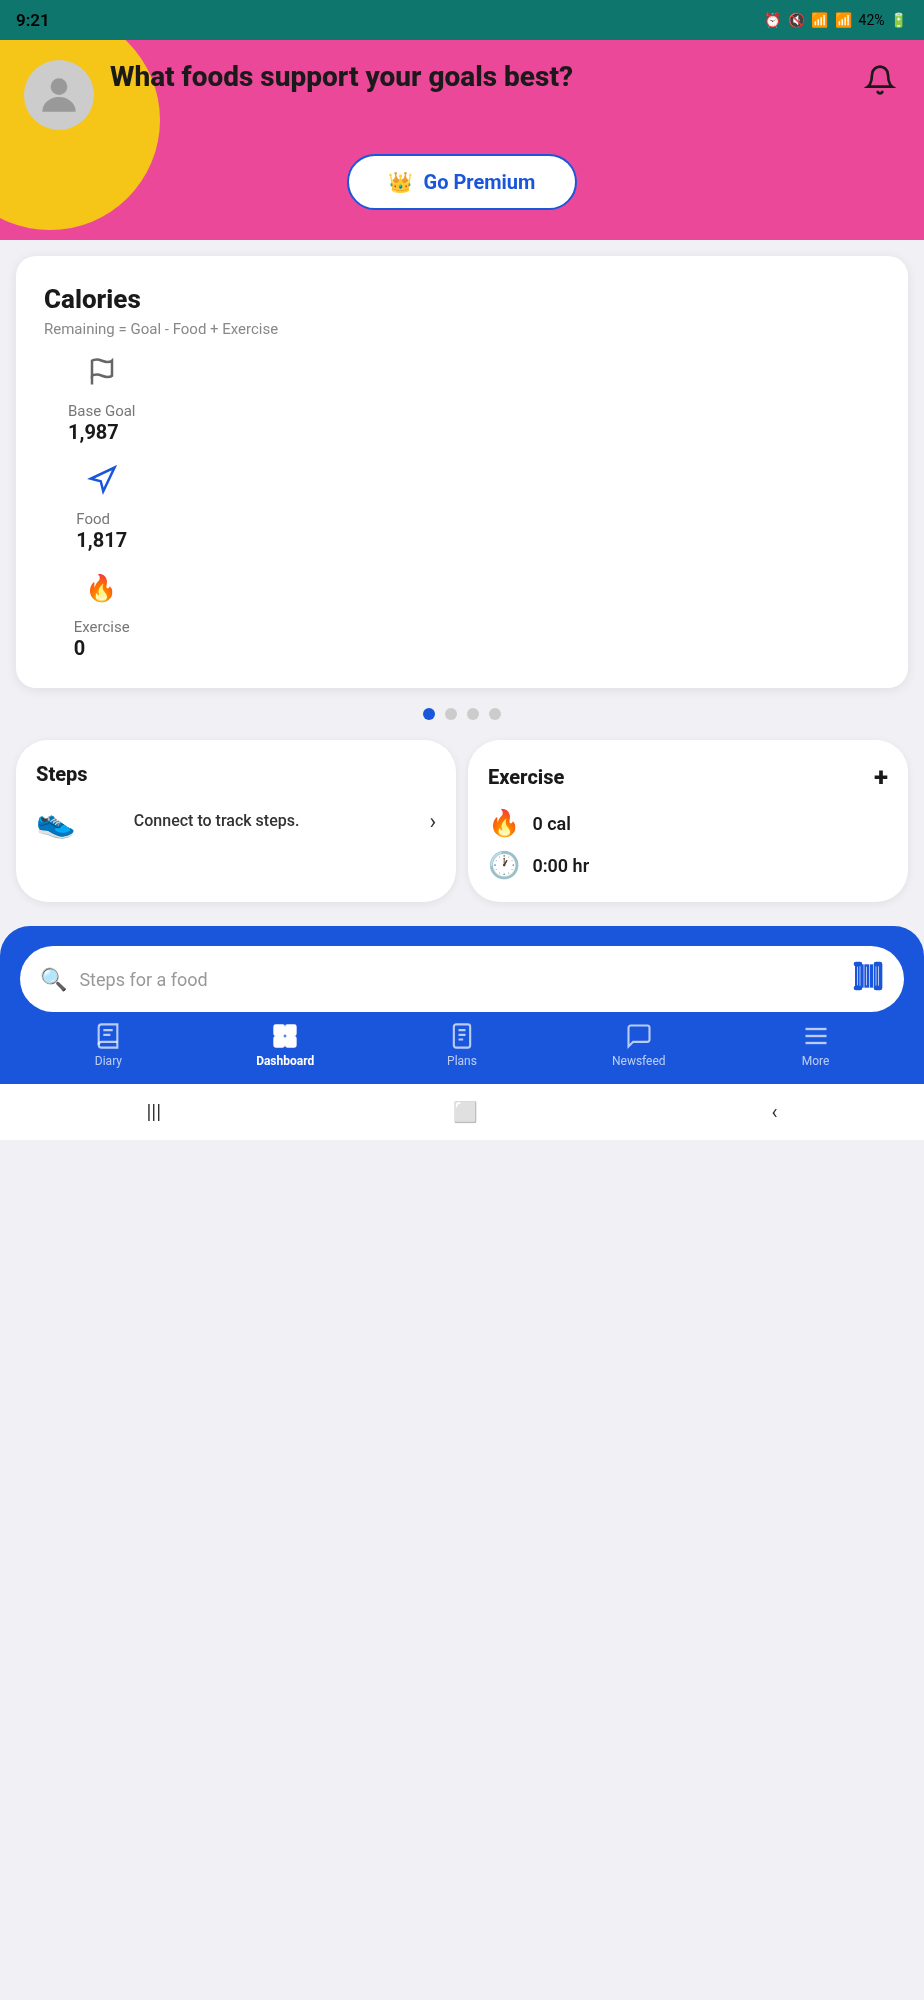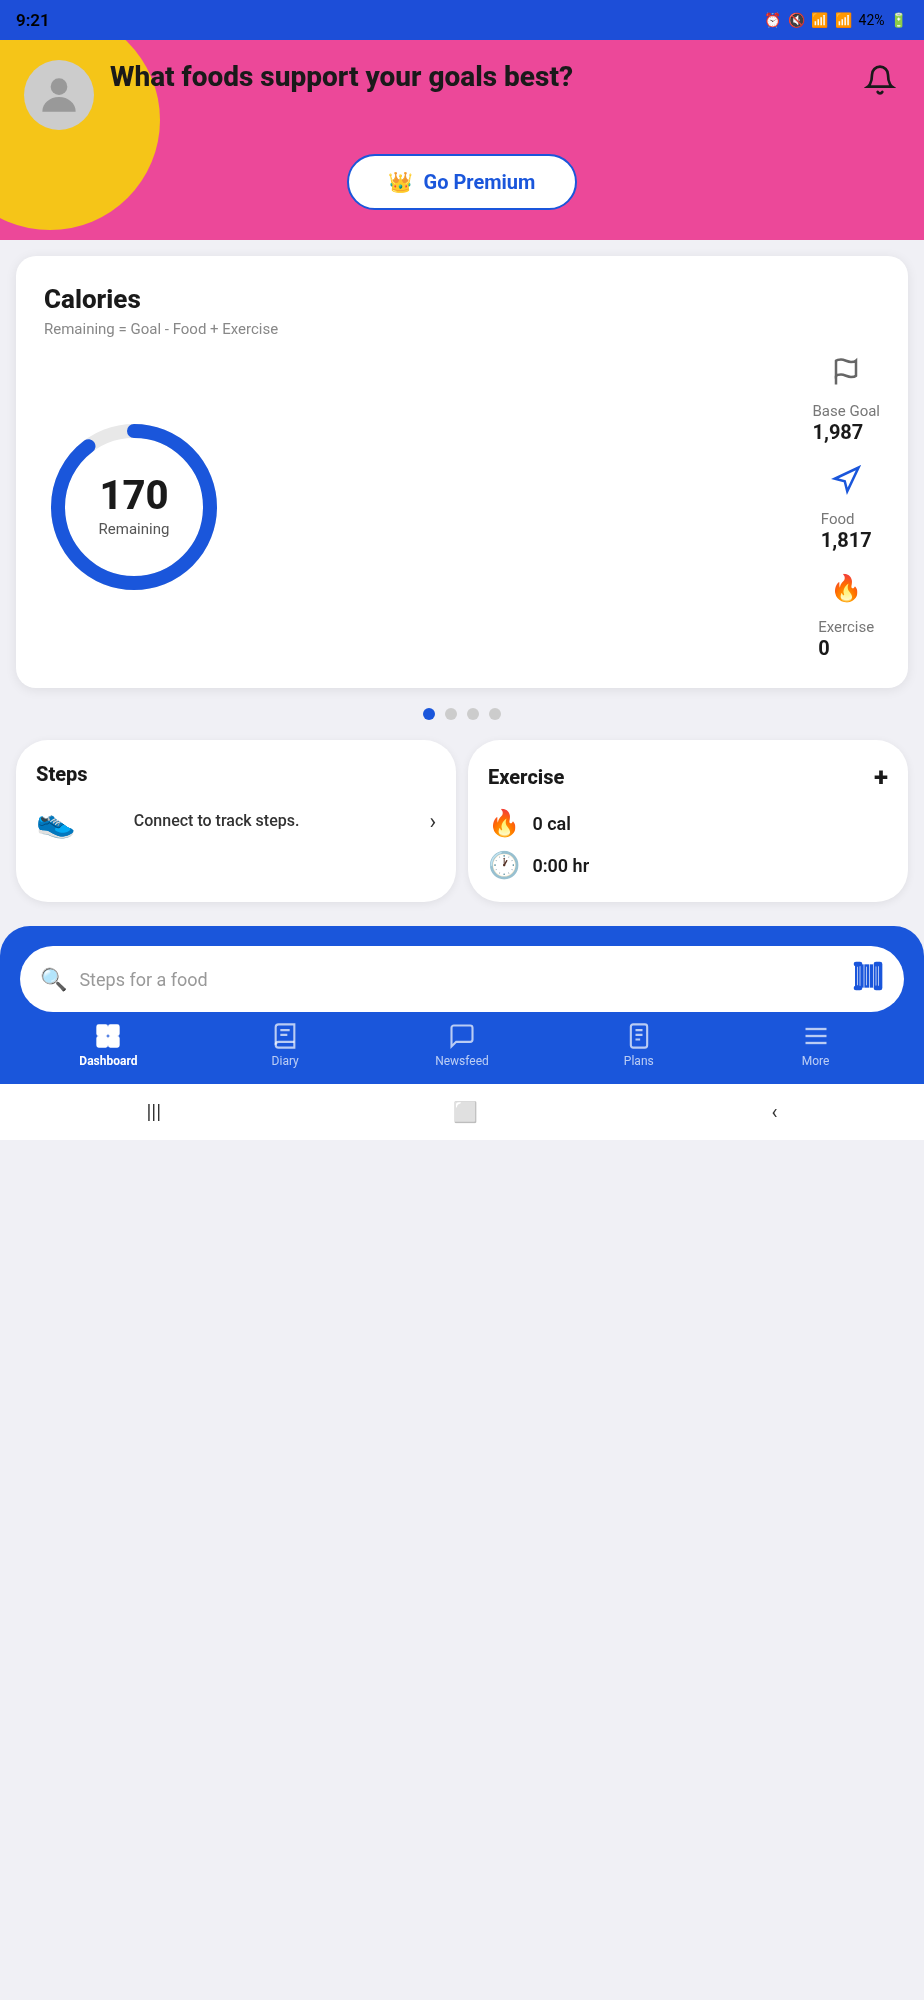--- a/index.html
+++ b/index.html
@@ -8,21 +8,21 @@
       font-family: -apple-system, BlinkMacSystemFont, 'Segoe UI', Roboto, sans-serif;
       background: #f0f0f5;
       width: 924px;
       min-height: 2000px;
       overflow-x: hidden;
       position: relative;
     }
 
     
     .status-bar {
-      background: #1d4ed8;
+      background: #0f766e;
       display: flex;
       justify-content: space-between;
       align-items: center;
       padding: 6px 16px;
       height: 40px;
     }
     .status-time {
       font-size: 17px;
       font-weight: 600;
       color: #000;
@@ -415,30 +415,20 @@
     <span class="crown-icon">👑</span>
     <span class="premium-btn-label">Go Premium</span>
   </div>
 </div>
 
 <div class="cards-section">
   <div class="calorie-card">
     <div class="calorie-title">Calories</div>
     <div class="calorie-subtitle">Remaining = Goal - Food + Exercise</div>
     <div class="calorie-content">
-      <div class="donut-container">
-        <svg class="donut-svg" viewBox="0 0 180 180">
-          <circle class="donut-bg" cx="90" cy="90" r="76"></circle>
-          <circle class="donut-fg" cx="90" cy="90" r="76"></circle>
-        </svg>
-        <div class="donut-center">
-          <div class="donut-number">170</div>
-          <div class="donut-label">Remaining</div>
-        </div>
-      </div>
       <div class="calorie-stats">
         <div class="stat-row">
           <div class="stat-icon">
             <svg width="30" height="30" viewBox="0 0 24 24" fill="none" stroke="#666" stroke-width="2">
               <path d="M4 15s1-1 4-1 5 2 8 2 4-1 4-1V3s-1 1-4 1-5-2-8-2-4 1-4 1z"></path>
               <line x1="4" y1="22" x2="4" y2="15"></line>
             </svg>
           </div>
           <div class="stat-info">
             <div class="stat-name">Base Goal</div>
@@ -524,51 +514,51 @@
         <rect x="2" y="20" width="5" height="2" rx="1" fill="#1a56db"></rect>
         <rect x="17" y="2" width="5" height="2" rx="1" fill="#1a56db"></rect>
         <rect x="17" y="20" width="5" height="2" rx="1" fill="#1a56db"></rect>
       </svg>
     </span>
   </div>
 
   <div class="bottom-nav">
 
     <div class="nav-item">
+      <svg class="nav-icon-svg" viewBox="0 0 24 24" style="fill:none;stroke:rgba(255,255,255,0.7);stroke-width:1.8;">
+        <path d="M4 19.5A2.5 2.5 0 0 1 6.5 17H20"></path>
+        <path d="M6.5 2H20v20H6.5A2.5 2.5 0 0 1 4 19.5v-15A2.5 2.5 0 0 1 6.5 2z"></path>
+        <path d="M8 7h8M8 11h6"></path>
+      </svg>
+      <span class="nav-label">Diary</span>
+    </div>
+
+    <div class="nav-item">
       <svg class="nav-icon-svg active" viewBox="0 0 24 24">
         <rect x="3" y="3" width="8" height="8" rx="1"></rect>
         <rect x="13" y="3" width="8" height="8" rx="1"></rect>
         <rect x="3" y="13" width="8" height="8" rx="1"></rect>
         <rect x="13" y="13" width="8" height="8" rx="1"></rect>
       </svg>
       <span class="nav-label active">Dashboard</span>
     </div>
 
     <div class="nav-item">
       <svg class="nav-icon-svg" viewBox="0 0 24 24" style="fill:none;stroke:rgba(255,255,255,0.7);stroke-width:1.8;">
-        <path d="M4 19.5A2.5 2.5 0 0 1 6.5 17H20"></path>
-        <path d="M6.5 2H20v20H6.5A2.5 2.5 0 0 1 4 19.5v-15A2.5 2.5 0 0 1 6.5 2z"></path>
-        <path d="M8 7h8M8 11h6"></path>
-      </svg>
-      <span class="nav-label">Diary</span>
+        <rect x="5" y="2" width="14" height="20" rx="2" ry="2"></rect>
+        <path d="M9 7h6M9 11h6M9 15h4"></path>
+      </svg>
+      <span class="nav-label">Plans</span>
     </div>
 
     <div class="nav-item">
       <svg class="nav-icon-svg" viewBox="0 0 24 24" style="fill:none;stroke:rgba(255,255,255,0.7);stroke-width:1.8;">
         <path d="M21 15a2 2 0 0 1-2 2H7l-4 4V5a2 2 0 0 1 2-2h14a2 2 0 0 1 2 2z"></path>
       </svg>
       <span class="nav-label">Newsfeed</span>
-    </div>
-
-    <div class="nav-item">
-      <svg class="nav-icon-svg" viewBox="0 0 24 24" style="fill:none;stroke:rgba(255,255,255,0.7);stroke-width:1.8;">
-        <rect x="5" y="2" width="14" height="20" rx="2" ry="2"></rect>
-        <path d="M9 7h6M9 11h6M9 15h4"></path>
-      </svg>
-      <span class="nav-label">Plans</span>
     </div>
 
     <div class="nav-item">
       <svg class="nav-icon-svg" viewBox="0 0 24 24" style="fill:none;stroke:rgba(255,255,255,0.7);stroke-width:2;">
         <line x1="3" y1="6" x2="21" y2="6"></line>
         <line x1="3" y1="12" x2="21" y2="12"></line>
         <line x1="3" y1="18" x2="21" y2="18"></line>
       </svg>
       <span class="nav-label">More</span>
     </div>

